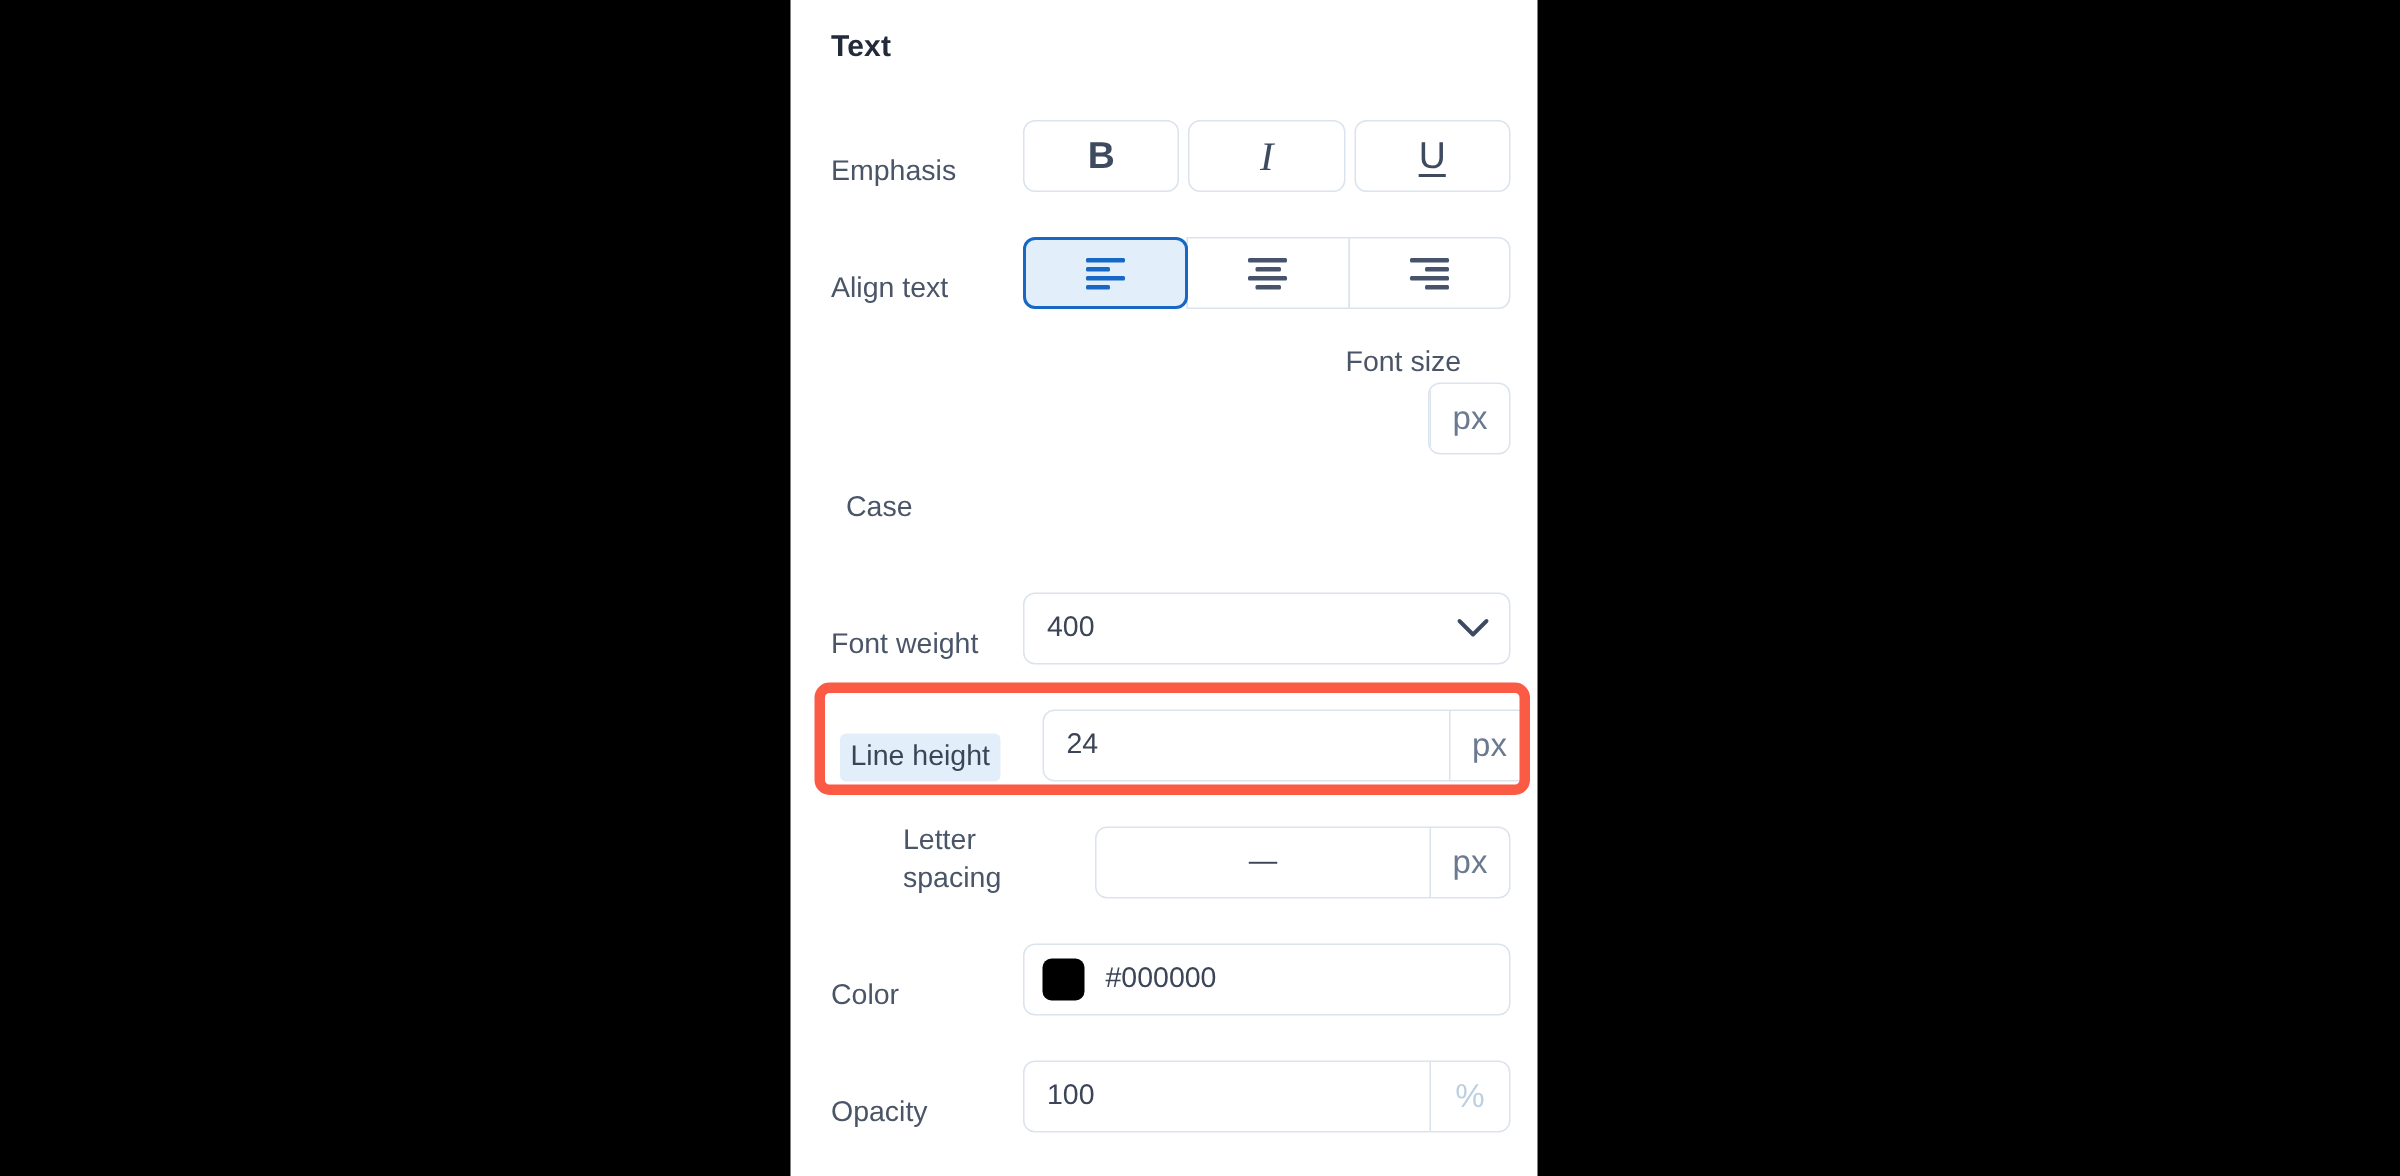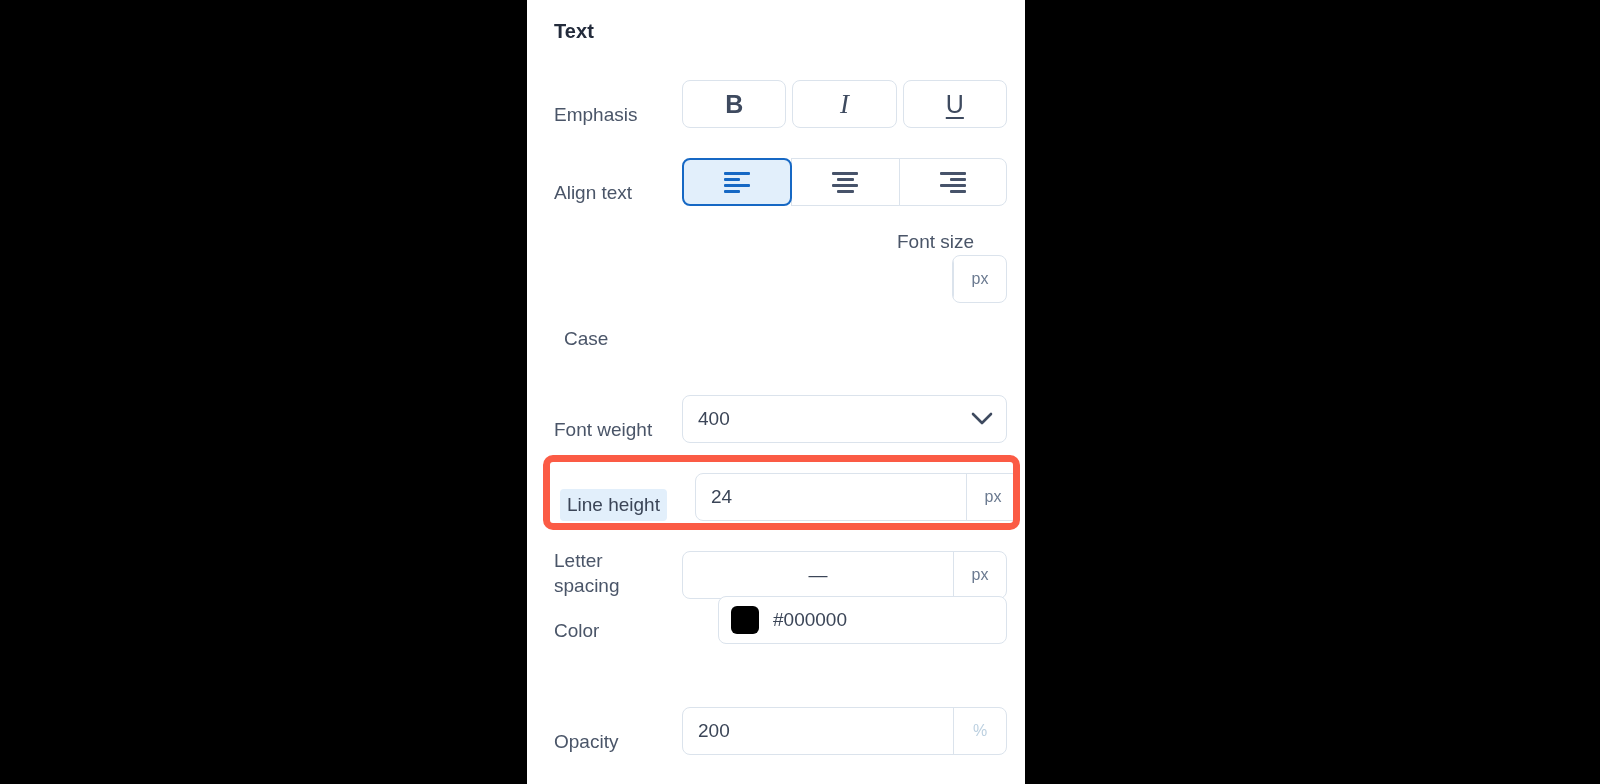--- a/index.html
+++ b/index.html
@@ -63,20 +63,21 @@
   .row-label {
     width: 155px;
     padding-left: 27px;
     box-sizing: border-box;
     font-size: 19px;
     color: #4a5568;
     line-height: 1.38;
   }
   .row-label.two-line {
     line-height: 1.35;
+    margin-left: 48px;
   }
   .row-label .hl {
     background: #e2effb;
     border-radius: 4px;
     padding: 3px 7px;
     margin-left: -7px;
     display: inline-block;
     color: #3b4557;
   }
 
@@ -205,21 +206,21 @@
   .field .value.center {
     justify-content: center;
     padding-left: 0;
   }
   .field .suffix {
     width: 52px;
     border-left: 1px solid #dbe3ec;
     display: flex;
     align-items: center;
     justify-content: center;
-    font-size: 16px;
+    font-size: 22px;
     color: #6b7a90;
   }
   .field .suffix.muted { color: #bcd0e0; }
 
   
   .field.select .value { padding-right: 10px; }
   .chev {
     width: 48px;
     display: flex;
     align-items: center;
@@ -365,37 +366,37 @@
           <span>spacing</span>
         </div>
         <div class="row-control">
           <div class="field">
             <div class="value center">—</div>
             <div class="suffix">px</div>
           </div>
         </div>
       </div>
 
-      <div class="row" style="top:588px;gap:36px;">
+      <div class="row" style="top:621px;">
         <div class="row-label">Color</div>
         <div class="row-control">
           <div class="field">
             <div class="swatch-wrap">
               <span class="swatch"></span>
             </div>
             <div class="hexval">#000000</div>
           </div>
         </div>
       </div>
 
       <div class="row" style="top:699px;">
         <div class="row-label">Opacity</div>
         <div class="row-control">
           <div class="field">
-            <div class="value">200</div>
+            <div class="value">100</div>
             <div class="suffix muted">%</div>
           </div>
         </div>
       </div>
 
     </div>
   </div>
 
   <div id="highlight-box"></div>
 

